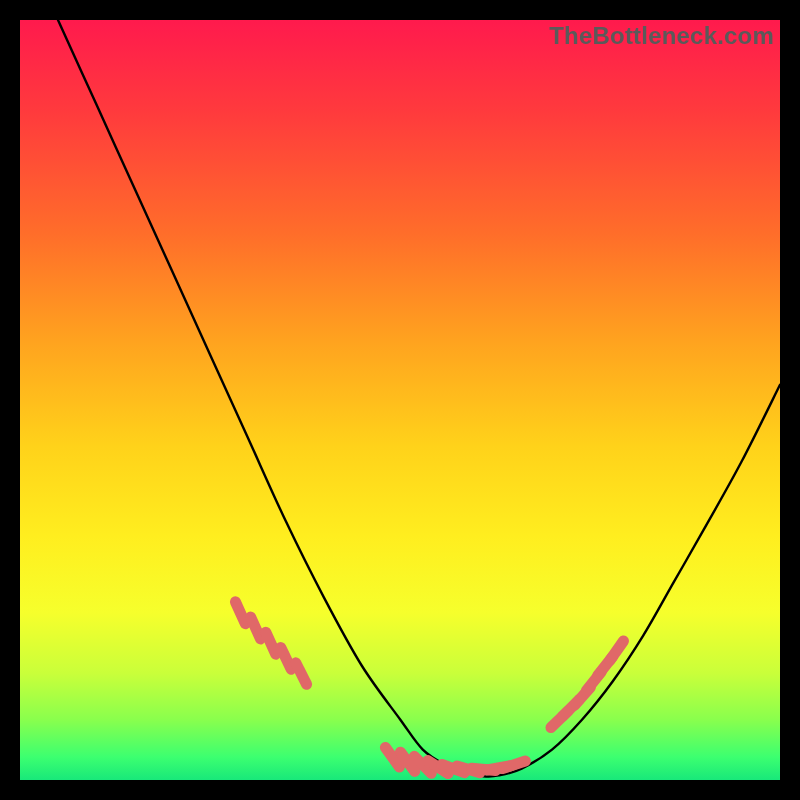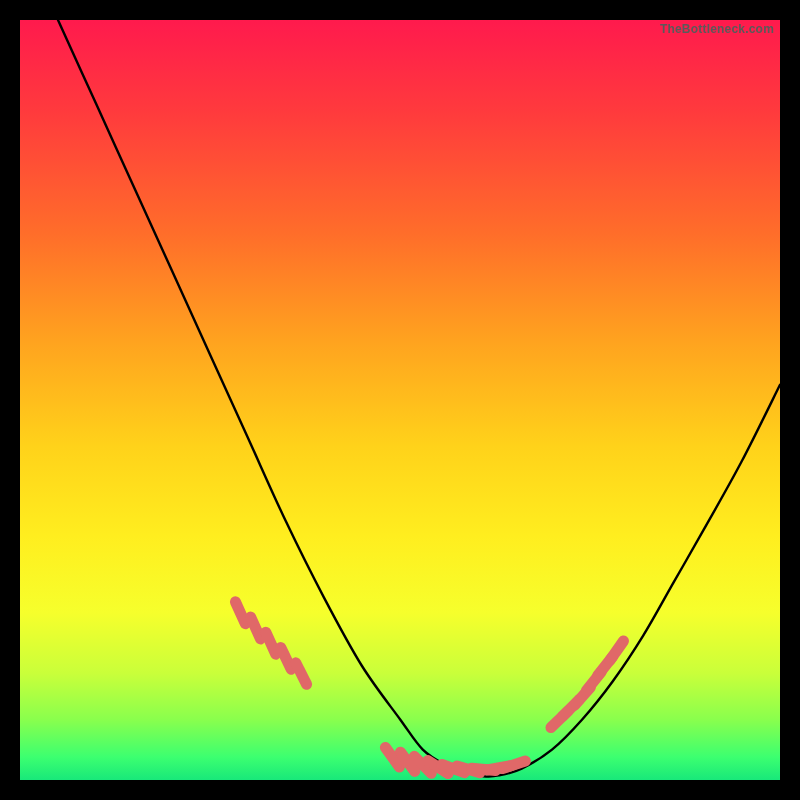--- a/index.html
+++ b/index.html
@@ -36,21 +36,21 @@
       #8aff4d 92%,
       #3cff70 97%,
       #18e87a 100%
     );
   }
   .watermark {
     position: absolute;
     right: 6px;
     top: 2px;
     font-family: Arial, Helvetica, sans-serif;
-    font-size: 12px;
+    font-size: 24px;
     color: #5a5a5a;
     font-weight: 600;
     letter-spacing: 0.2px;
     user-select: none;
   }
   svg.curve {
     position: absolute;
     left: 0;
     top: 0;
     width: 760px;

